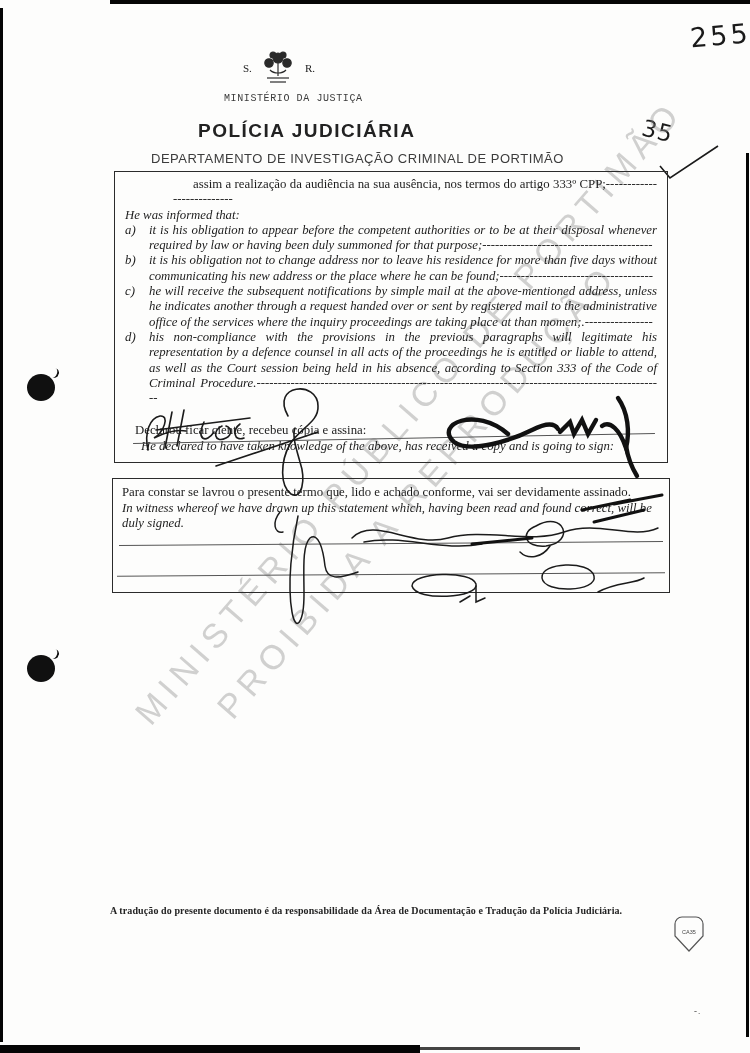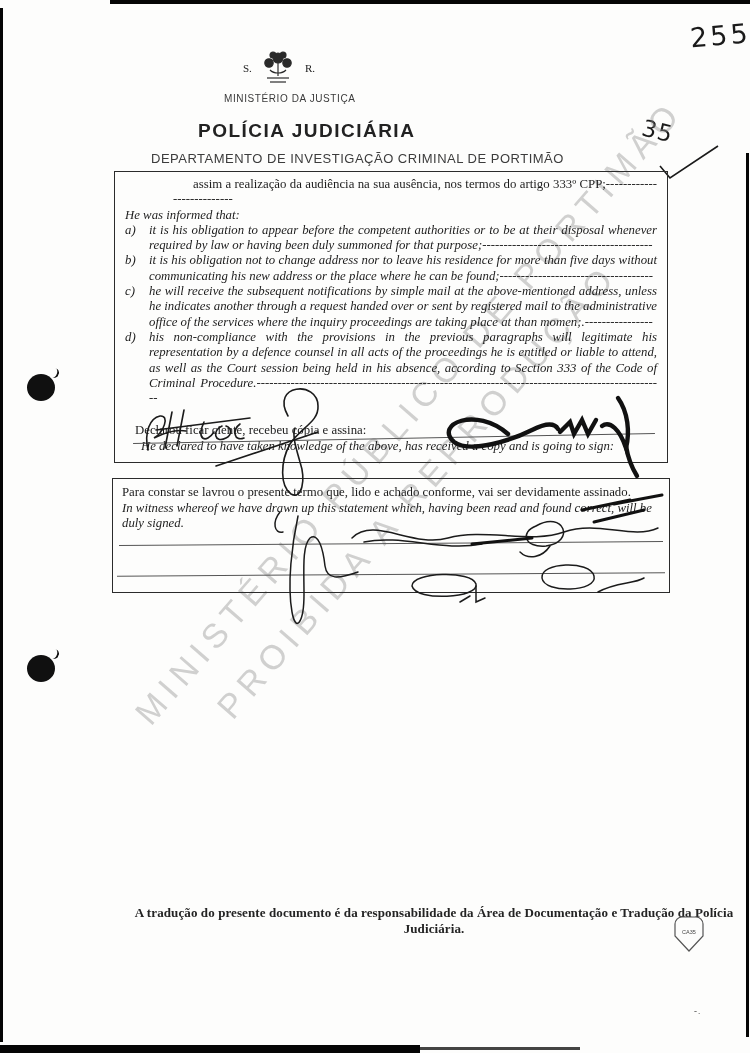--- a/index.html
+++ b/index.html
@@ -23,21 +23,21 @@
   .punch2{left:27px;top:655px;}
   
   .hand{position:absolute;font-family:"DejaVu Sans",sans-serif;color:#1a1a1a;}
   .hw-255{left:690px;top:20px;font-size:27px;transform:rotate(-5deg);letter-spacing:3px;font-weight:400;}
   .hw-35{left:642px;top:118px;font-size:23px;transform:rotate(14deg);letter-spacing:1px;}
   .hw-check{position:absolute;left:648px;top:138px;}
   
   .hdr-sr{position:absolute;top:62px;font-size:11px;font-family:"Liberation Serif",serif;color:#222;}
   .sr-s{left:243px;} .sr-r{left:305px;}
   .crest{position:absolute;left:257px;top:48px;}
-  .ministry{position:absolute;left:224px;top:93px;font-family:Liberation Sans, sans-serif;
+  .ministry{position:absolute;left:224px;top:93px;font-family:Liberation Mono, monospace;
     font-size:10px;letter-spacing:.6px;color:#3a3a3a;}
   .pj-title{position:absolute;left:198px;top:120px;font-family:"Liberation Sans",sans-serif;
     font-size:19px;font-weight:600;letter-spacing:1.5px;color:#222;}
   .dept{position:absolute;left:151px;top:151px;font-family:"Liberation Sans",sans-serif;
     font-size:13px;letter-spacing:.5px;color:#3c3c3c;}
   
   .wm{position:absolute;white-space:nowrap;font-family:"Liberation Sans",sans-serif;
     font-size:34px;letter-spacing:7px;color:rgba(145,145,145,.42);
     transform:rotate(-49deg);transform-origin:0 50%;z-index:1;}
   .wm1{left:142px;top:700px;}
@@ -56,21 +56,21 @@
   .declare{margin-top:17px;margin-left:10px;}
   .declare .en{margin-left:6px;}
   .sigline1{position:absolute;left:18px;top:266px;width:522px;height:1px;background:#555;
     transform:rotate(-1.1deg);}
   .box2 .inner{padding:6px 9px 0 9px;font-size:12.8px;line-height:15.5px;}
   .b2line{position:absolute;height:1px;background:#555;}
   .b2line1{left:6px;top:64px;width:544px;transform:rotate(-.4deg);}
   .b2line2{left:4px;top:95px;width:548px;transform:rotate(-.35deg);}
   .sigsvg{position:absolute;overflow:visible;z-index:3;}
   
-  .footnote{position:absolute;left:118px;top:905px;font-size:13px;font-weight:600;
+  .footnote{position:absolute;left:110px;top:905px;font-size:10px;font-weight:600;
     color:#242424;font-family:"Liberation Serif",serif;letter-spacing:.1px;text-align:center;}
   .stamp{position:absolute;left:671px;top:915px;}
   .stamp text{font-family:"Liberation Sans",sans-serif;font-size:5.5px;fill:#444;}
   .speck{position:absolute;left:694px;top:1006px;font-size:9px;color:#333;letter-spacing:1px;}
 </style>
 </head>
 <body>
 
 <div class="page">
 

